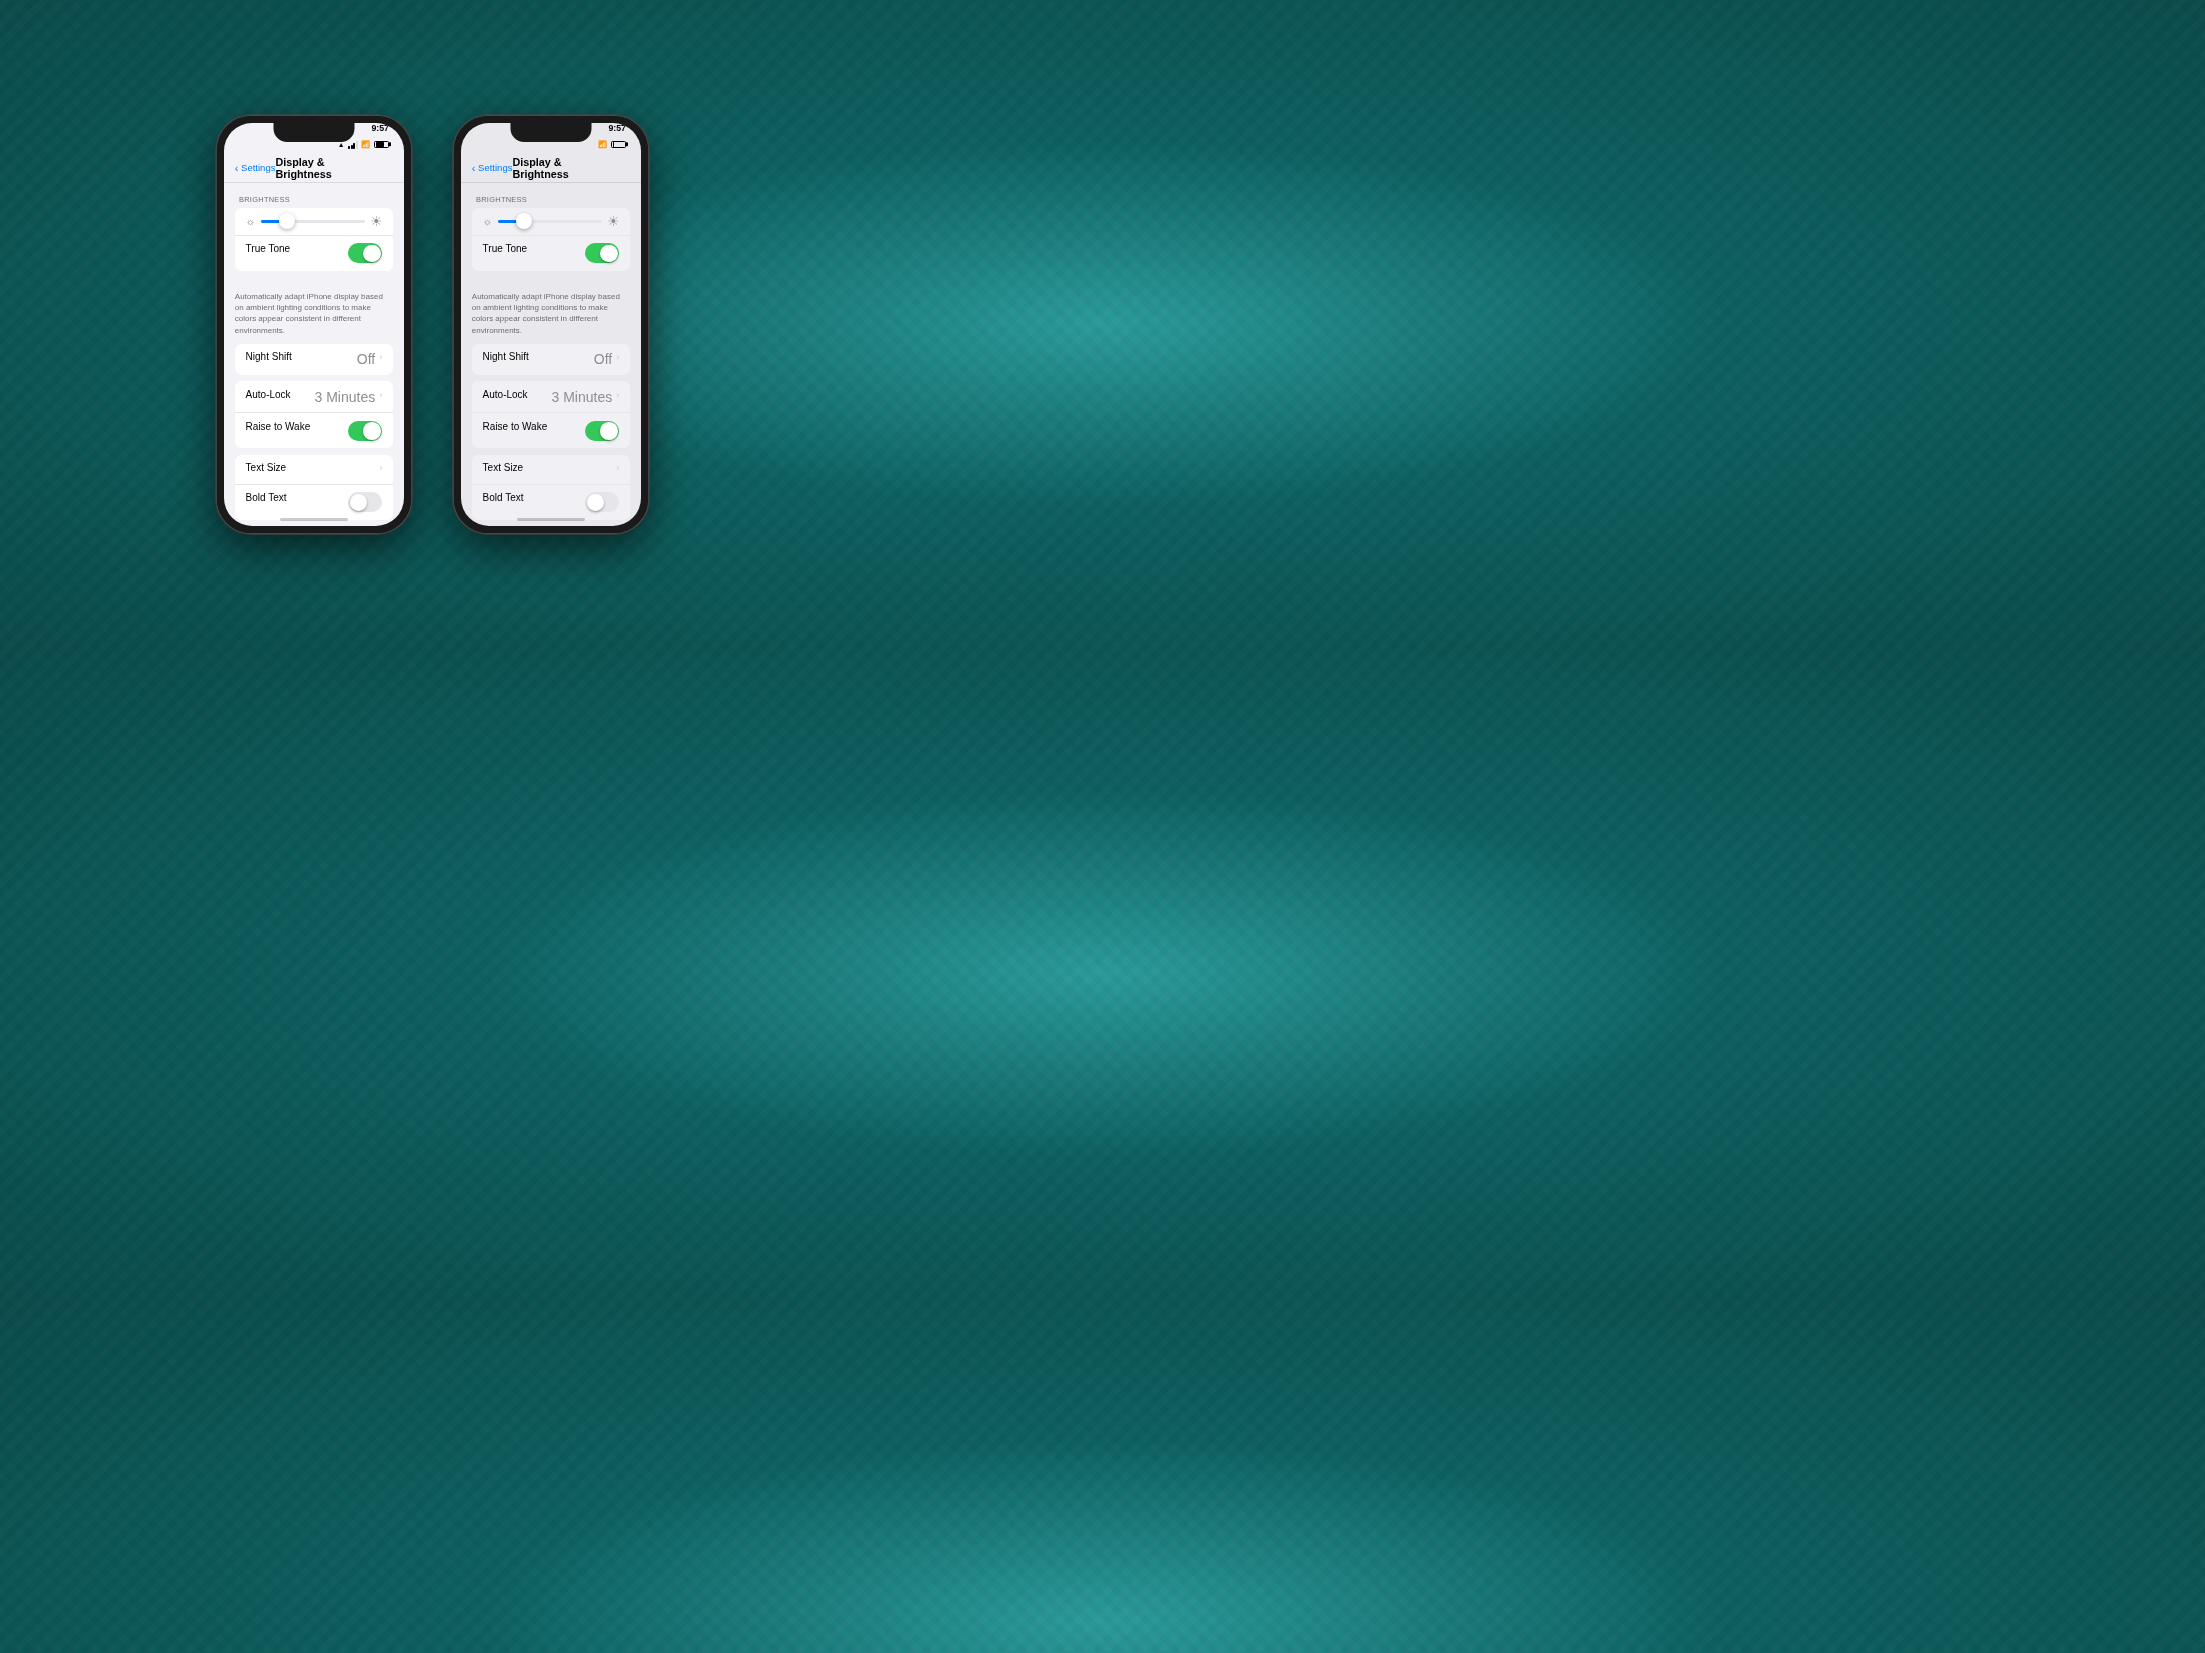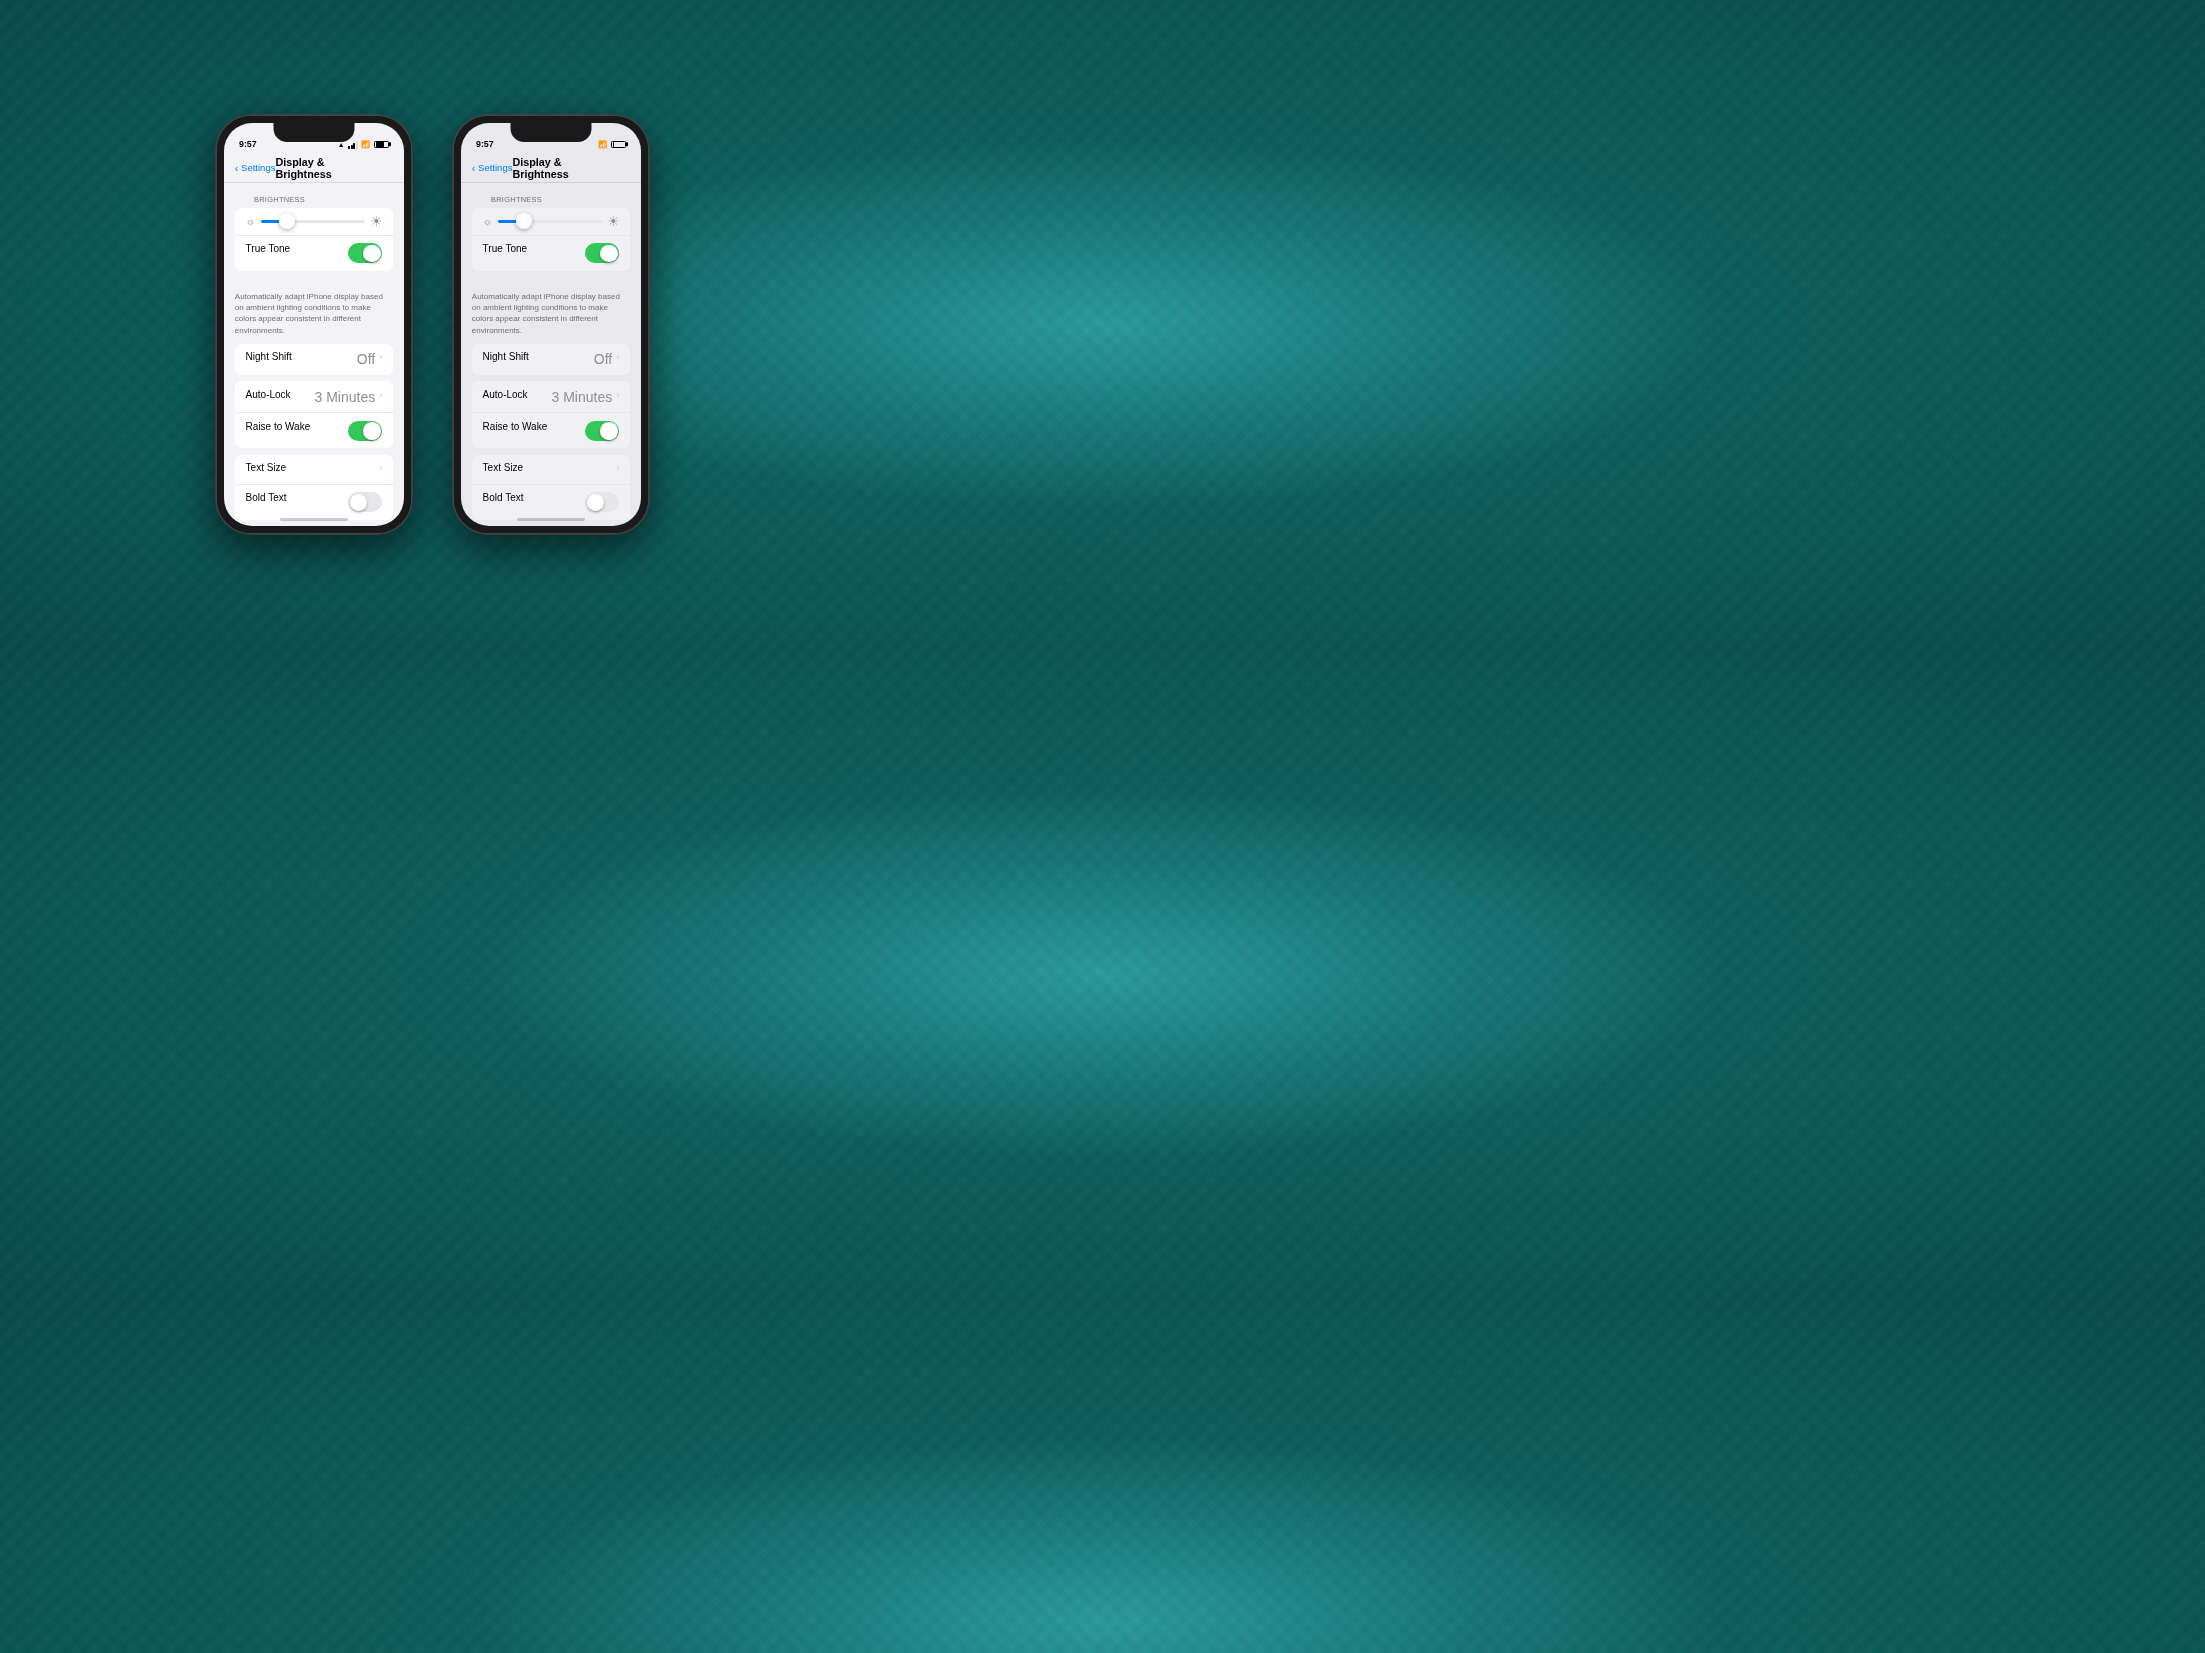--- a/index.html
+++ b/index.html
@@ -70,20 +70,21 @@
 
     
     .status-bar {
       height: 30px;
       display: flex;
       align-items: flex-end;
       justify-content: space-between;
       padding: 0 15px 4px;
       position: relative;
       z-index: 5;
+      flex-direction: column;
     }
 
     .status-time {
       font-size: 8.8px;
       font-weight: 600;
       color: #000;
     }
 
     .status-icons {
       display: flex;
@@ -177,21 +178,20 @@
       overflow-x: hidden;
     }
 
     .section-header {
       padding: 12px 15px 4px;
       font-size: 7.4px;
       font-weight: 500;
       color: #6d6d72;
       letter-spacing: 0.3px;
       text-transform: uppercase;
-      margin-left: 15px;
     }
 
     .settings-group {
       background: #fff;
       border-radius: 6.8px;
       margin: 0 10.8px 6.8px;
       overflow: hidden;
     }
 
     .settings-row {

